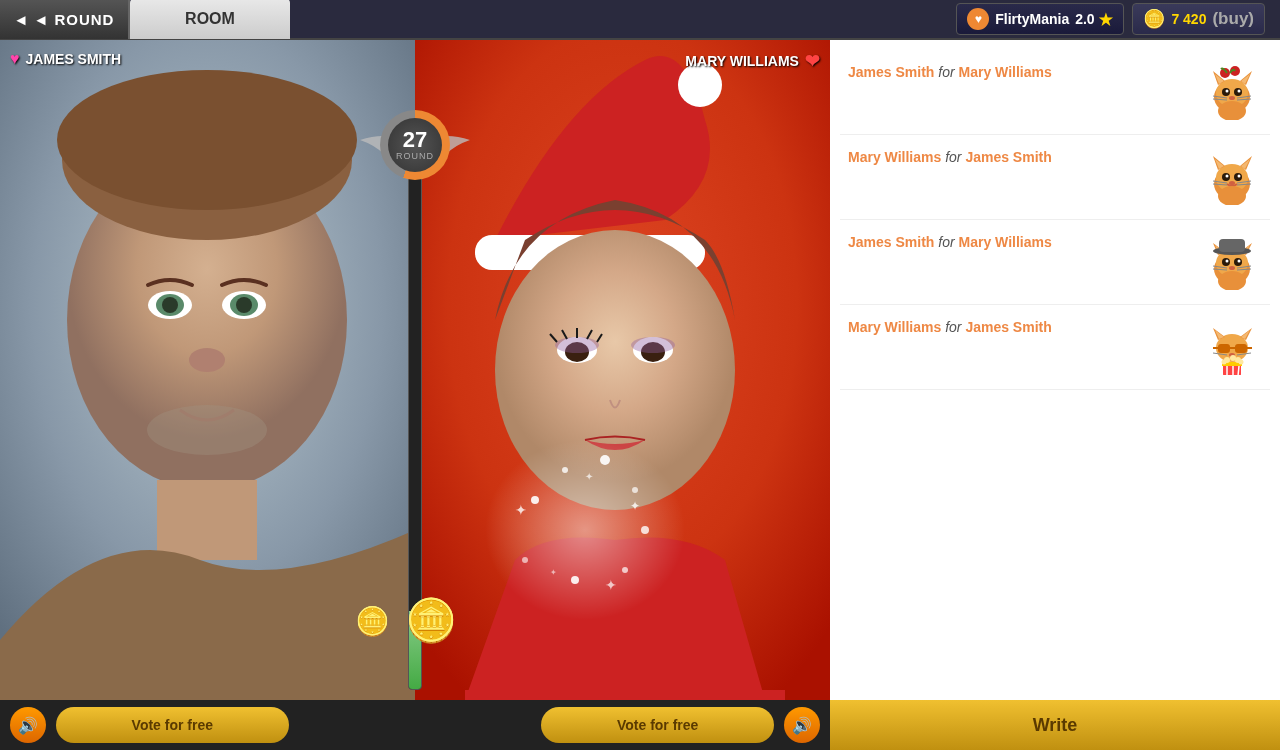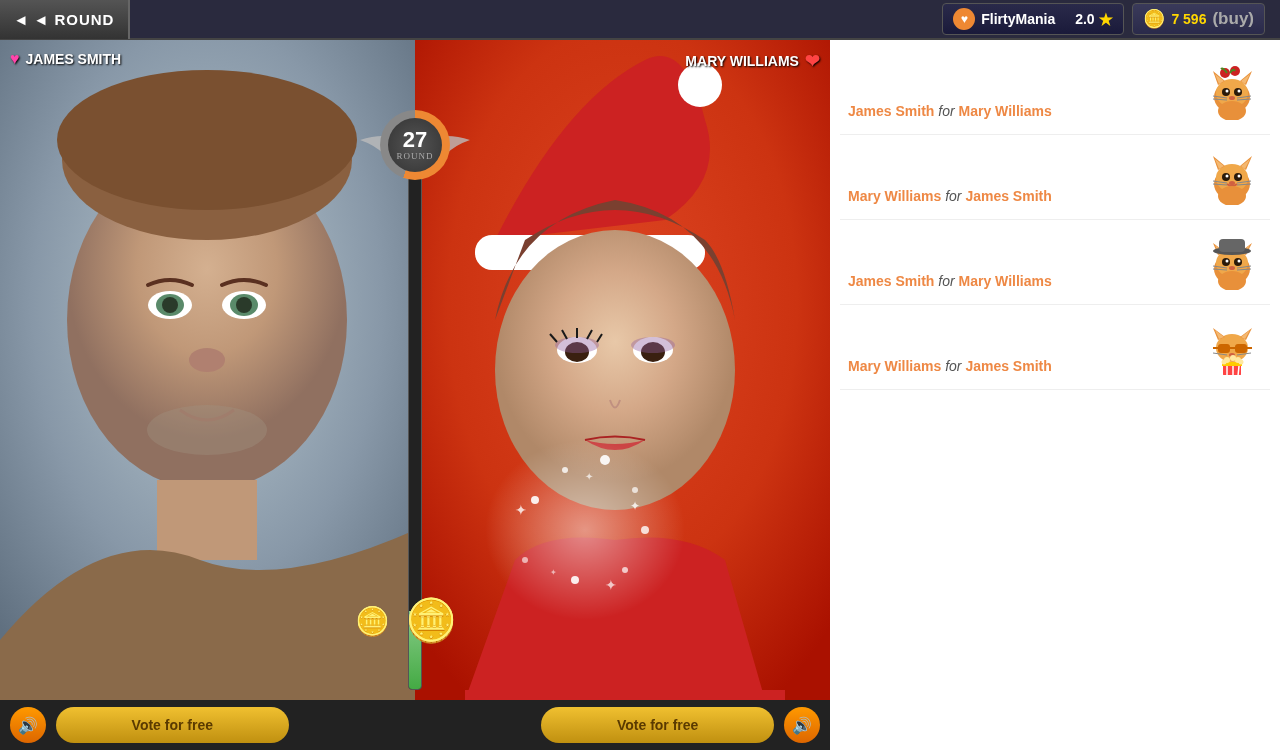--- a/index.html
+++ b/index.html
@@ -40,21 +40,21 @@
       border: 1px solid #555; border-radius: 4px;
       padding: 4px 10px;
       color: #fff; font-size: 14px; font-weight: bold;
     }
     #heart-logo {
       width: 22px; height: 22px; background: #e83; border-radius: 50%;
       display: flex; align-items: center; justify-content: center;
       font-size: 12px; color: white;
     }
     #rating-bar-container {
-      display: flex; align-items: center; gap: 4px; margin-left: 14px;
+      display: flex; align-items: center; gap: 4px;
     }
     #star-icon { color: #ffd700; font-size: 16px; }
     #coins-display {
       display: flex; align-items: center; gap: 6px;
       background: linear-gradient(to bottom, #3a3a5a, #2a2a4a);
       border: 1px solid #555; border-radius: 4px;
       padding: 4px 10px;
       color: #ffd700; font-size: 14px; font-weight: bold;
     }
     #coin-icon { font-size: 18px; }
@@ -139,21 +139,21 @@
       position: relative;
     }
     .round-inner {
       width: 54px; height: 54px;
       border-radius: 50%;
       background: radial-gradient(circle, #555 0%, #333 100%);
       display: flex; flex-direction: column; align-items: center; justify-content: center;
       color: #fff;
     }
     .round-num { font-size: 22px; font-weight: bold; line-height: 1; }
-    .round-text { font-size: 9px; letter-spacing: 1px; color: #aaa; font-family: Liberation Serif, serif; }
+    .round-text { font-size: 9px; letter-spacing: 1px; color: #aaa; }
 
     #meter-bar {
       position: absolute;
       top: 130px;
       left: 50%;
       transform: translateX(-50%);
       width: 14px;
       height: 520px;
       background: #222;
       border: 1px solid #555;
@@ -247,21 +247,21 @@
       height: 710px;
     }
     #chat-messages {
       flex: 1;
       padding: 10px;
       overflow-y: auto;
       background: #fff;
     }
     .chat-entry {
       display: flex;
-      align-items: flex-end;
+      align-items: flex-start;
       padding: 12px 8px;
       border-bottom: 1px solid #eee;
       gap: 24px;
     }
     .chat-text {
       flex: 1;
       font-size: 14px;
       color: #333;
       line-height: 1.5;
     }
@@ -287,33 +287,36 @@
       cursor: pointer;
     }
   </style>
 </head>
 <body>
 
 <div id="topbar">
   <div id="quit-btn">
     <span>◄</span>
     <span style="letter-spacing:1px">◄ ROUND</span>
+  </div>
+  <div id="room-tab">
+    <span>ROOM</span>
   </div>
   <div id="topbar-right">
     <div id="flirtymania-logo">
       <div id="heart-logo">♥</div>
       <span>FlirtyMania</span>
       <div id="rating-bar-container">
         <span>2.0</span>
         <span id="star-icon">★</span>
       </div>
     </div>
     <div id="coins-display">
       <span id="coin-icon">🪙</span>
-      <span>7 596</span>
+      <span>7 420</span>
       <span style="color:#aaa;font-size:17px">(buy)</span>
     </div>
   </div>
 </div>
 
 <div id="main">
 
   <div id="video-area">
     <div id="players-row">
 
@@ -622,15 +625,18 @@
             <circle cx="28" cy="38" r="3" fill="#ffe8a0"></circle>
             <circle cx="33" cy="40" r="3" fill="#ffe8a0"></circle>
             <circle cx="19" cy="42" r="2.5" fill="#ffe8a0"></circle>
             <circle cx="36" cy="42" r="2.5" fill="#ffe8a0"></circle>
           </svg>
         </div>
       </div>
 
     </div>
 
+    <button id="write-btn">
+      <span>Write</span>
+    </button>
   </div>
 
 </div>
 
 </body></html>

